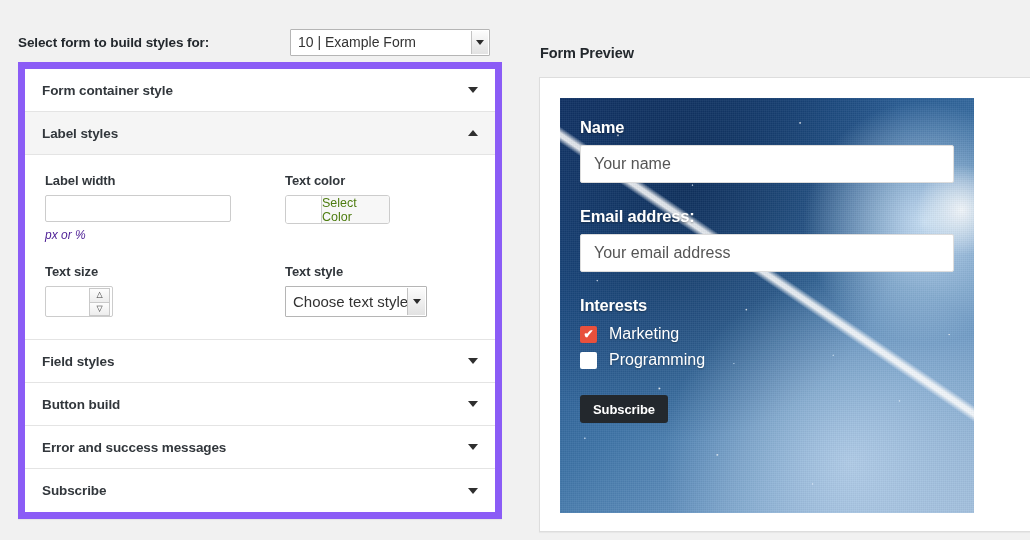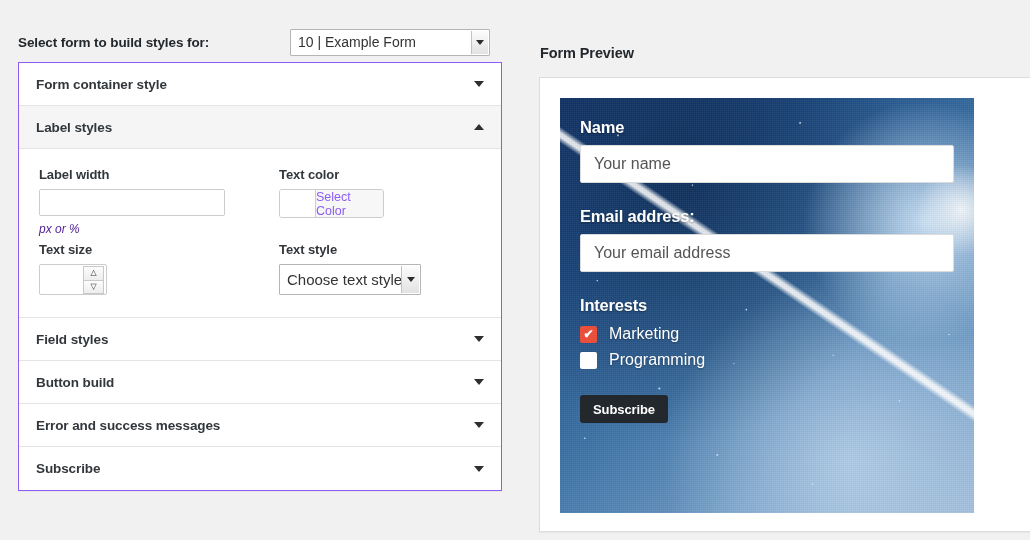--- a/index.html
+++ b/index.html
@@ -61,21 +61,21 @@
   .caret-sm {
     width: 0; height: 0;
     border-left: 4px solid transparent;
     border-right: 4px solid transparent;
     border-top: 5px solid #2b2b2b;
   }
 
   
   .accordion {
     background: #fff;
-    border: 1px solid #8b5cf6;
+    border: 7px solid #8b5cf6;
     box-shadow: 0 1px 1px rgba(0,0,0,0.04);
   }
   .acc-header {
     height: 43px;
     display: flex;
     align-items: center;
     justify-content: space-between;
     padding: 0 17px;
     font-size: 13.5px;
     font-weight: bold;
@@ -97,21 +97,21 @@
   .caret.up   { border-bottom: 6px solid #2f2f2f; }
 
   .acc-panel {
     background: #fff;
     padding: 18px 20px 22px 20px;
     border-bottom: 1px solid #e4e4e4;
   }
   .field-grid {
     display: grid;
     grid-template-columns: 240px 1fr;
-    row-gap: 6px;
+    row-gap: 22px;
   }
   .field-label {
     font-size: 13px;
     font-weight: bold;
     color: #32373c;
     margin-bottom: 7px;
     letter-spacing: -0.1px;
   }
   .text-input {
     width: 186px; height: 27px;
@@ -161,21 +161,21 @@
   .color-swatch {
     width: 36px;
     background: #fff;
     border-right: 1px solid #ccc;
   }
   .color-btn {
     flex: 1;
     background: #f7f7f7;
     display: flex; align-items: center; justify-content: center;
     font-size: 12.5px;
-    color: #8b5cf6;
+    color: #4d7c0f;
   }
 
   
   .style-select {
     position: relative;
     width: 142px; height: 31px;
     background: #fff;
     border: 1px solid #b5b5b5;
     border-radius: 1px;
     display: flex; align-items: center;

